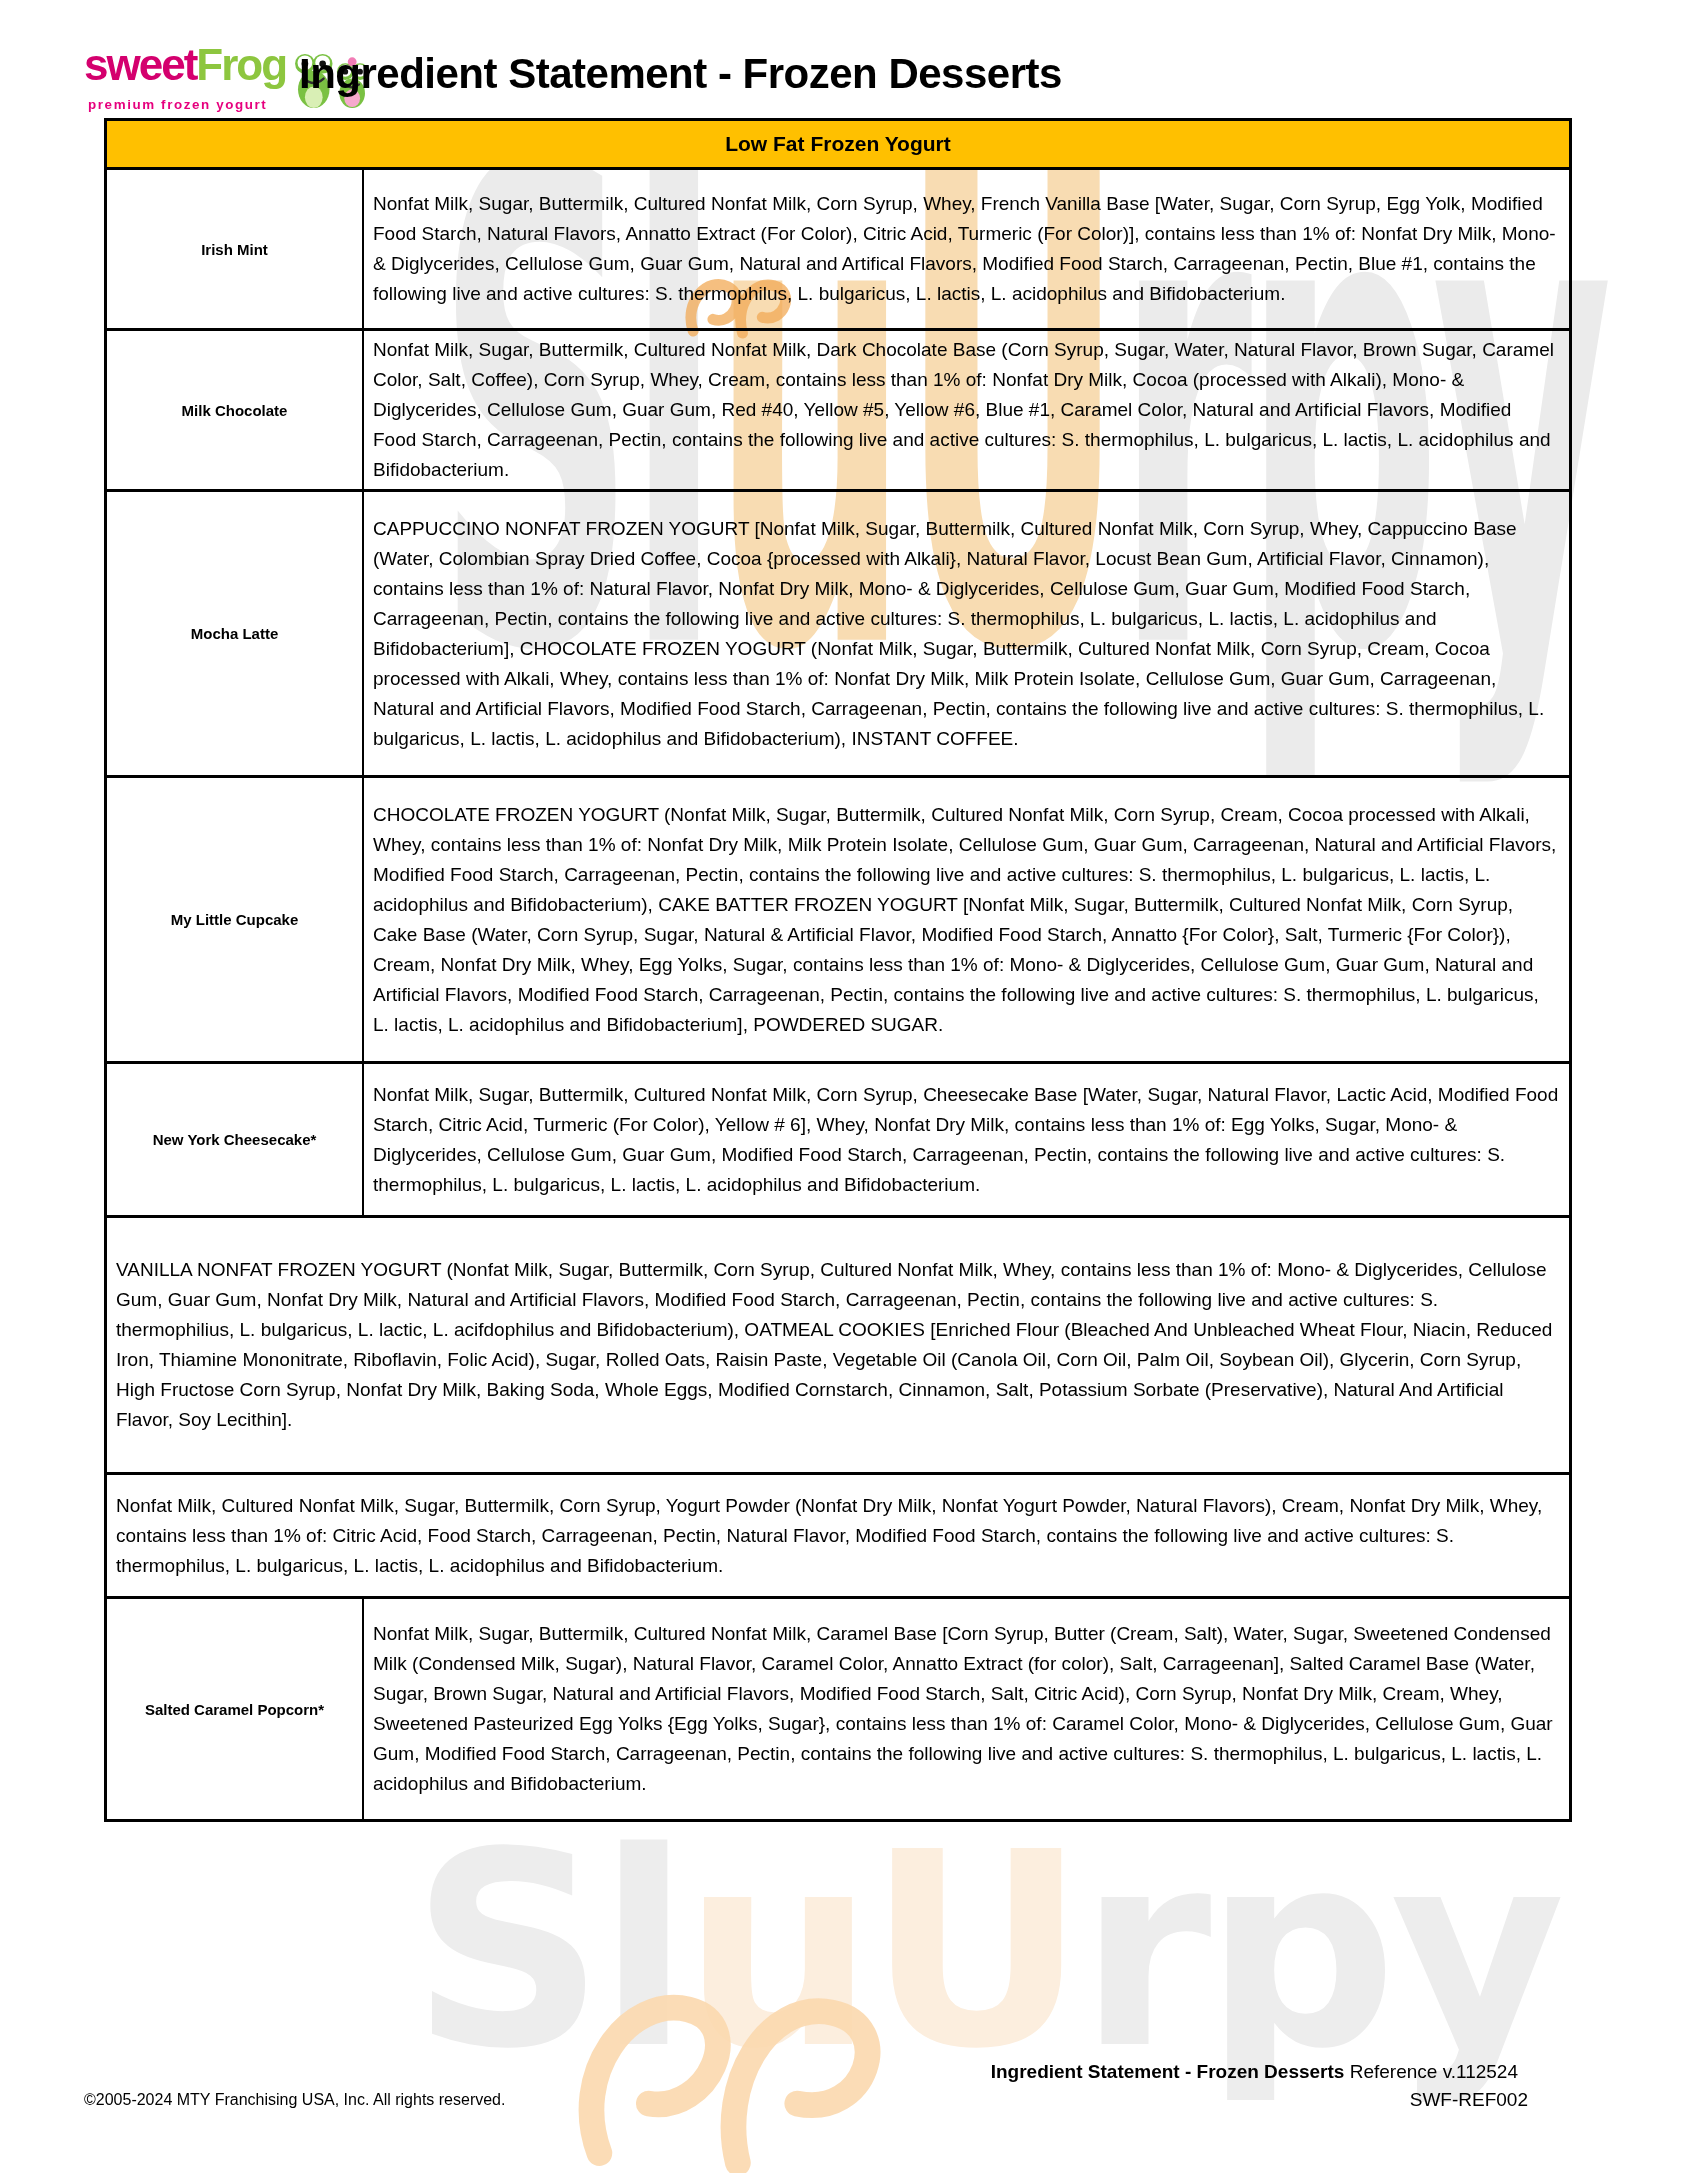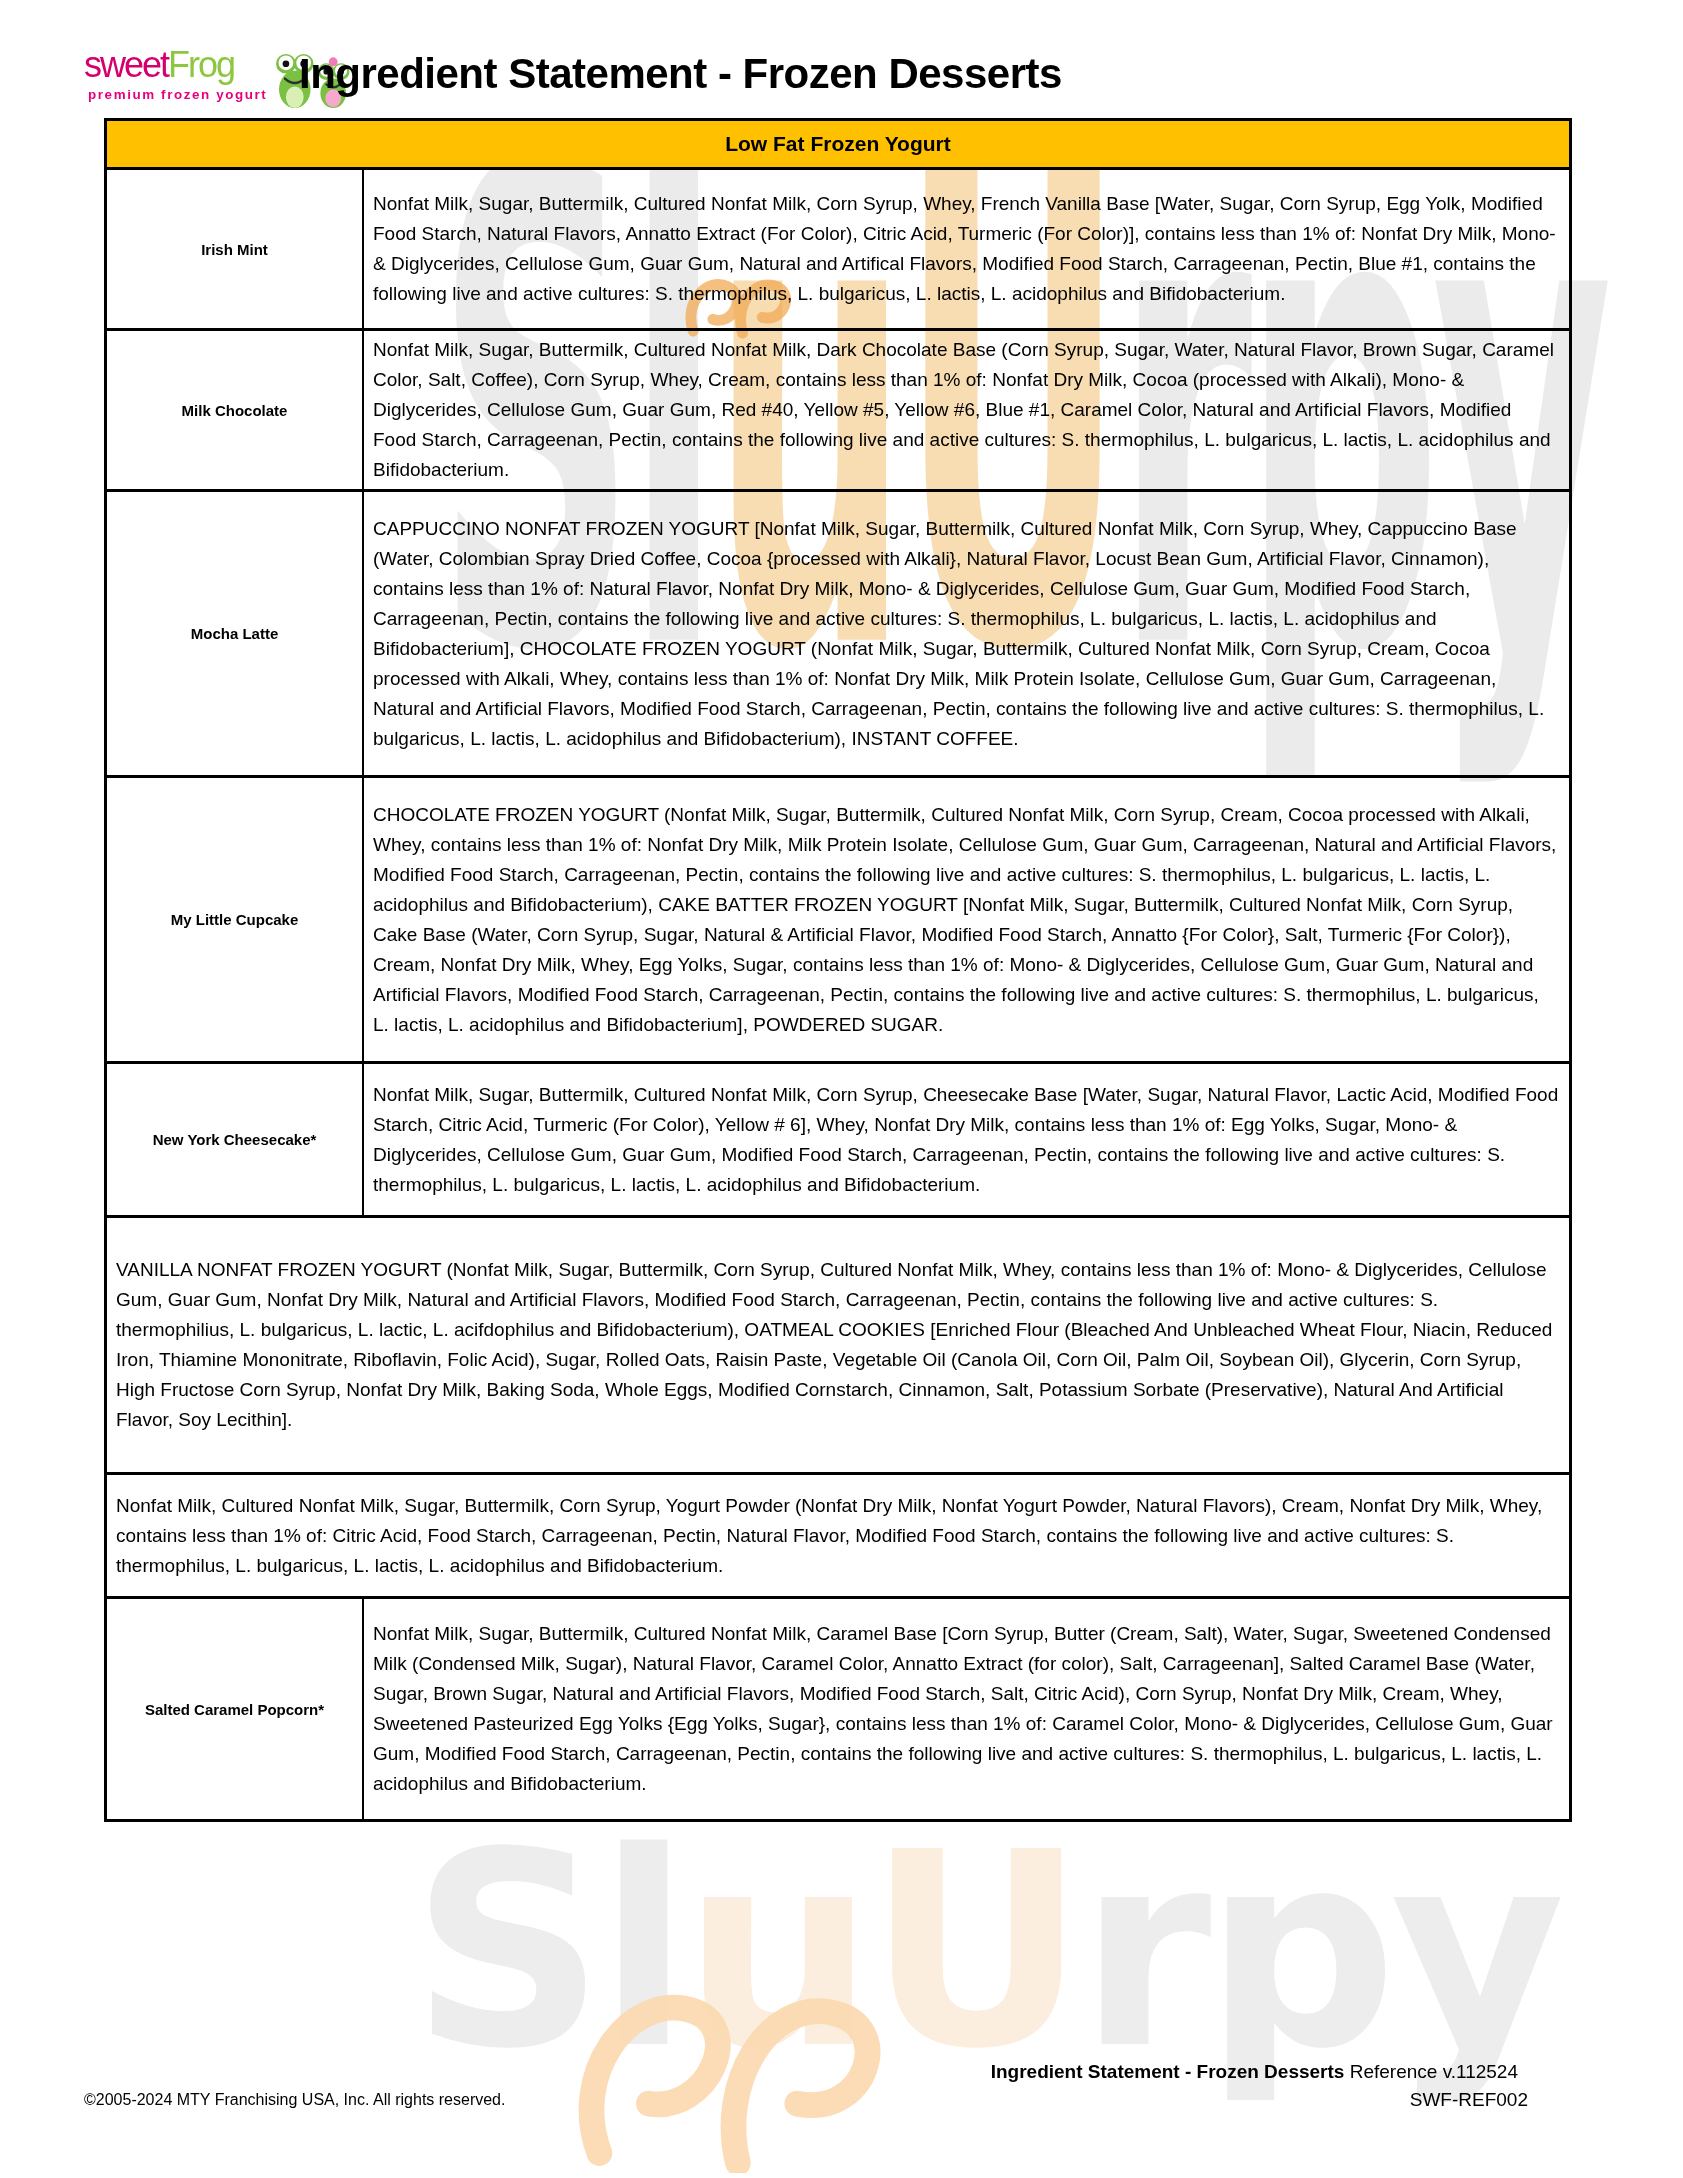--- a/index.html
+++ b/index.html
@@ -18,22 +18,22 @@
   .wm-top .wm-gray   { color:#ebebeb; }
   .wm-top .wm-orange { color:#f8dcb2; }
   .wm-bottom { left:411px; top:1794px; font-size:269px; letter-spacing:-7px; }
   .wm-bottom .wm-gray   { color:#ededed; }
   .wm-bottom .wm-orange { color:#fceede; }
   .wm-swirl { position:absolute; z-index:0; pointer-events:none; }
 
   
   .logo { position:absolute; left:84px; top:46px; z-index:2; display:flex; align-items:flex-start; }
   .logo-textcol { display:flex; flex-direction:column; }
-  .logo-text { font-size:36px; font-weight:normal; letter-spacing:-2px; line-height:38px; }
-  .logo-tag  { font-size:13.4px; font-weight:bold; letter-spacing:1.6px; margin-top:3px; padding-left:4px; }
+  .logo-text { font-size:44px; font-weight:bold; letter-spacing:-2px; line-height:38px; }
+  .logo-tag  { font-size:13.4px; font-weight:bold; letter-spacing:1.6px; margin-top:13px; padding-left:4px; }
   .logo-frogs { margin-left:4px; margin-top:2px; }
 
   
   .title {
     position:absolute; left:299px; top:50px; z-index:2;
     font-size:42px; font-weight:bold; letter-spacing:-0.5px;
   }
 
   
   .itable {

